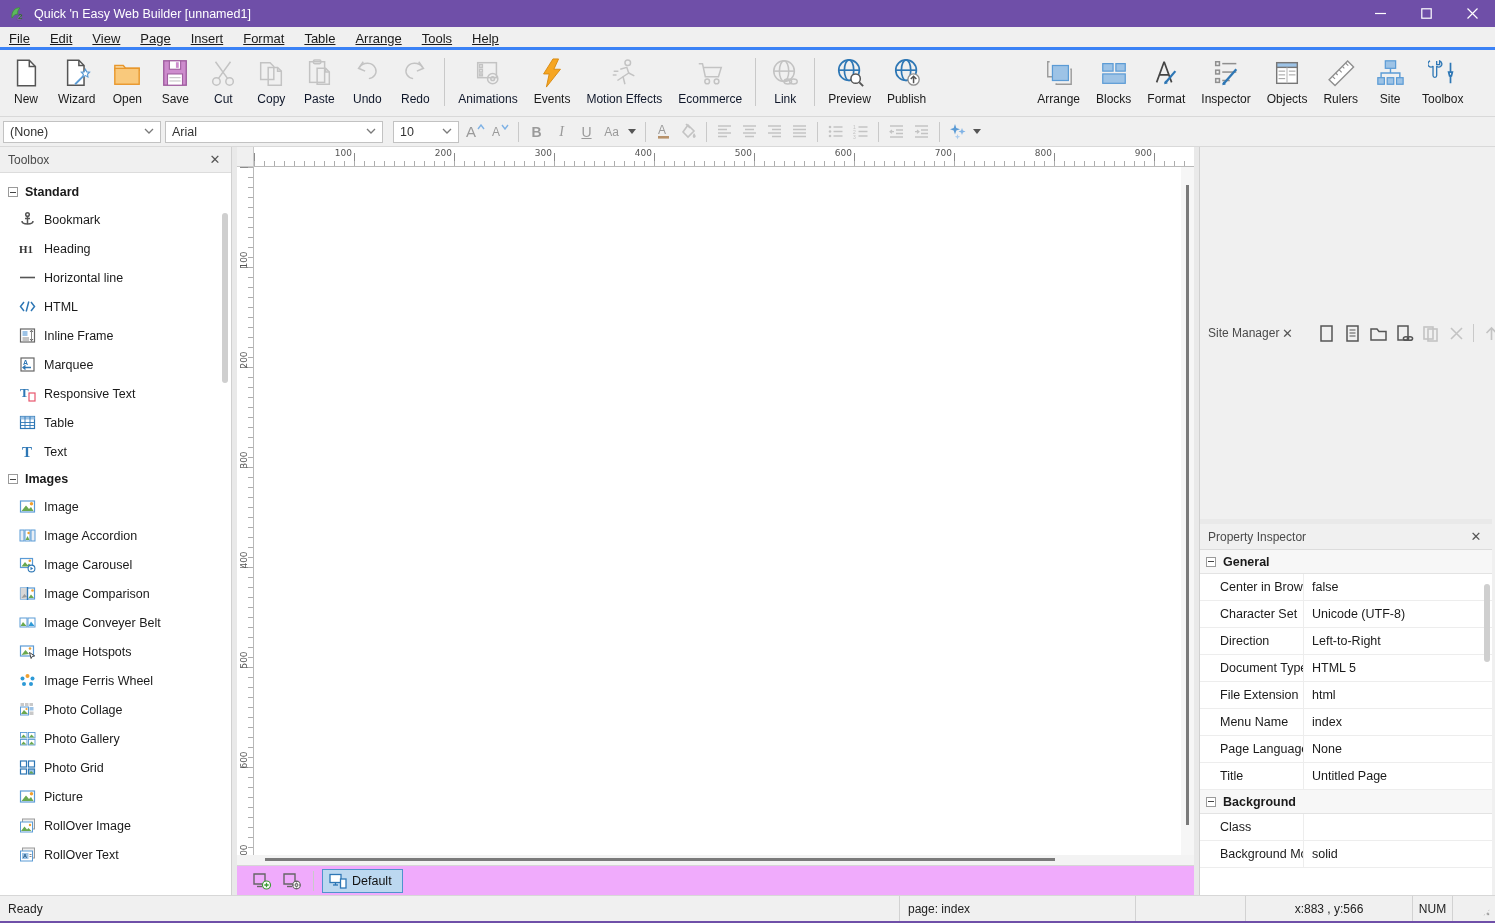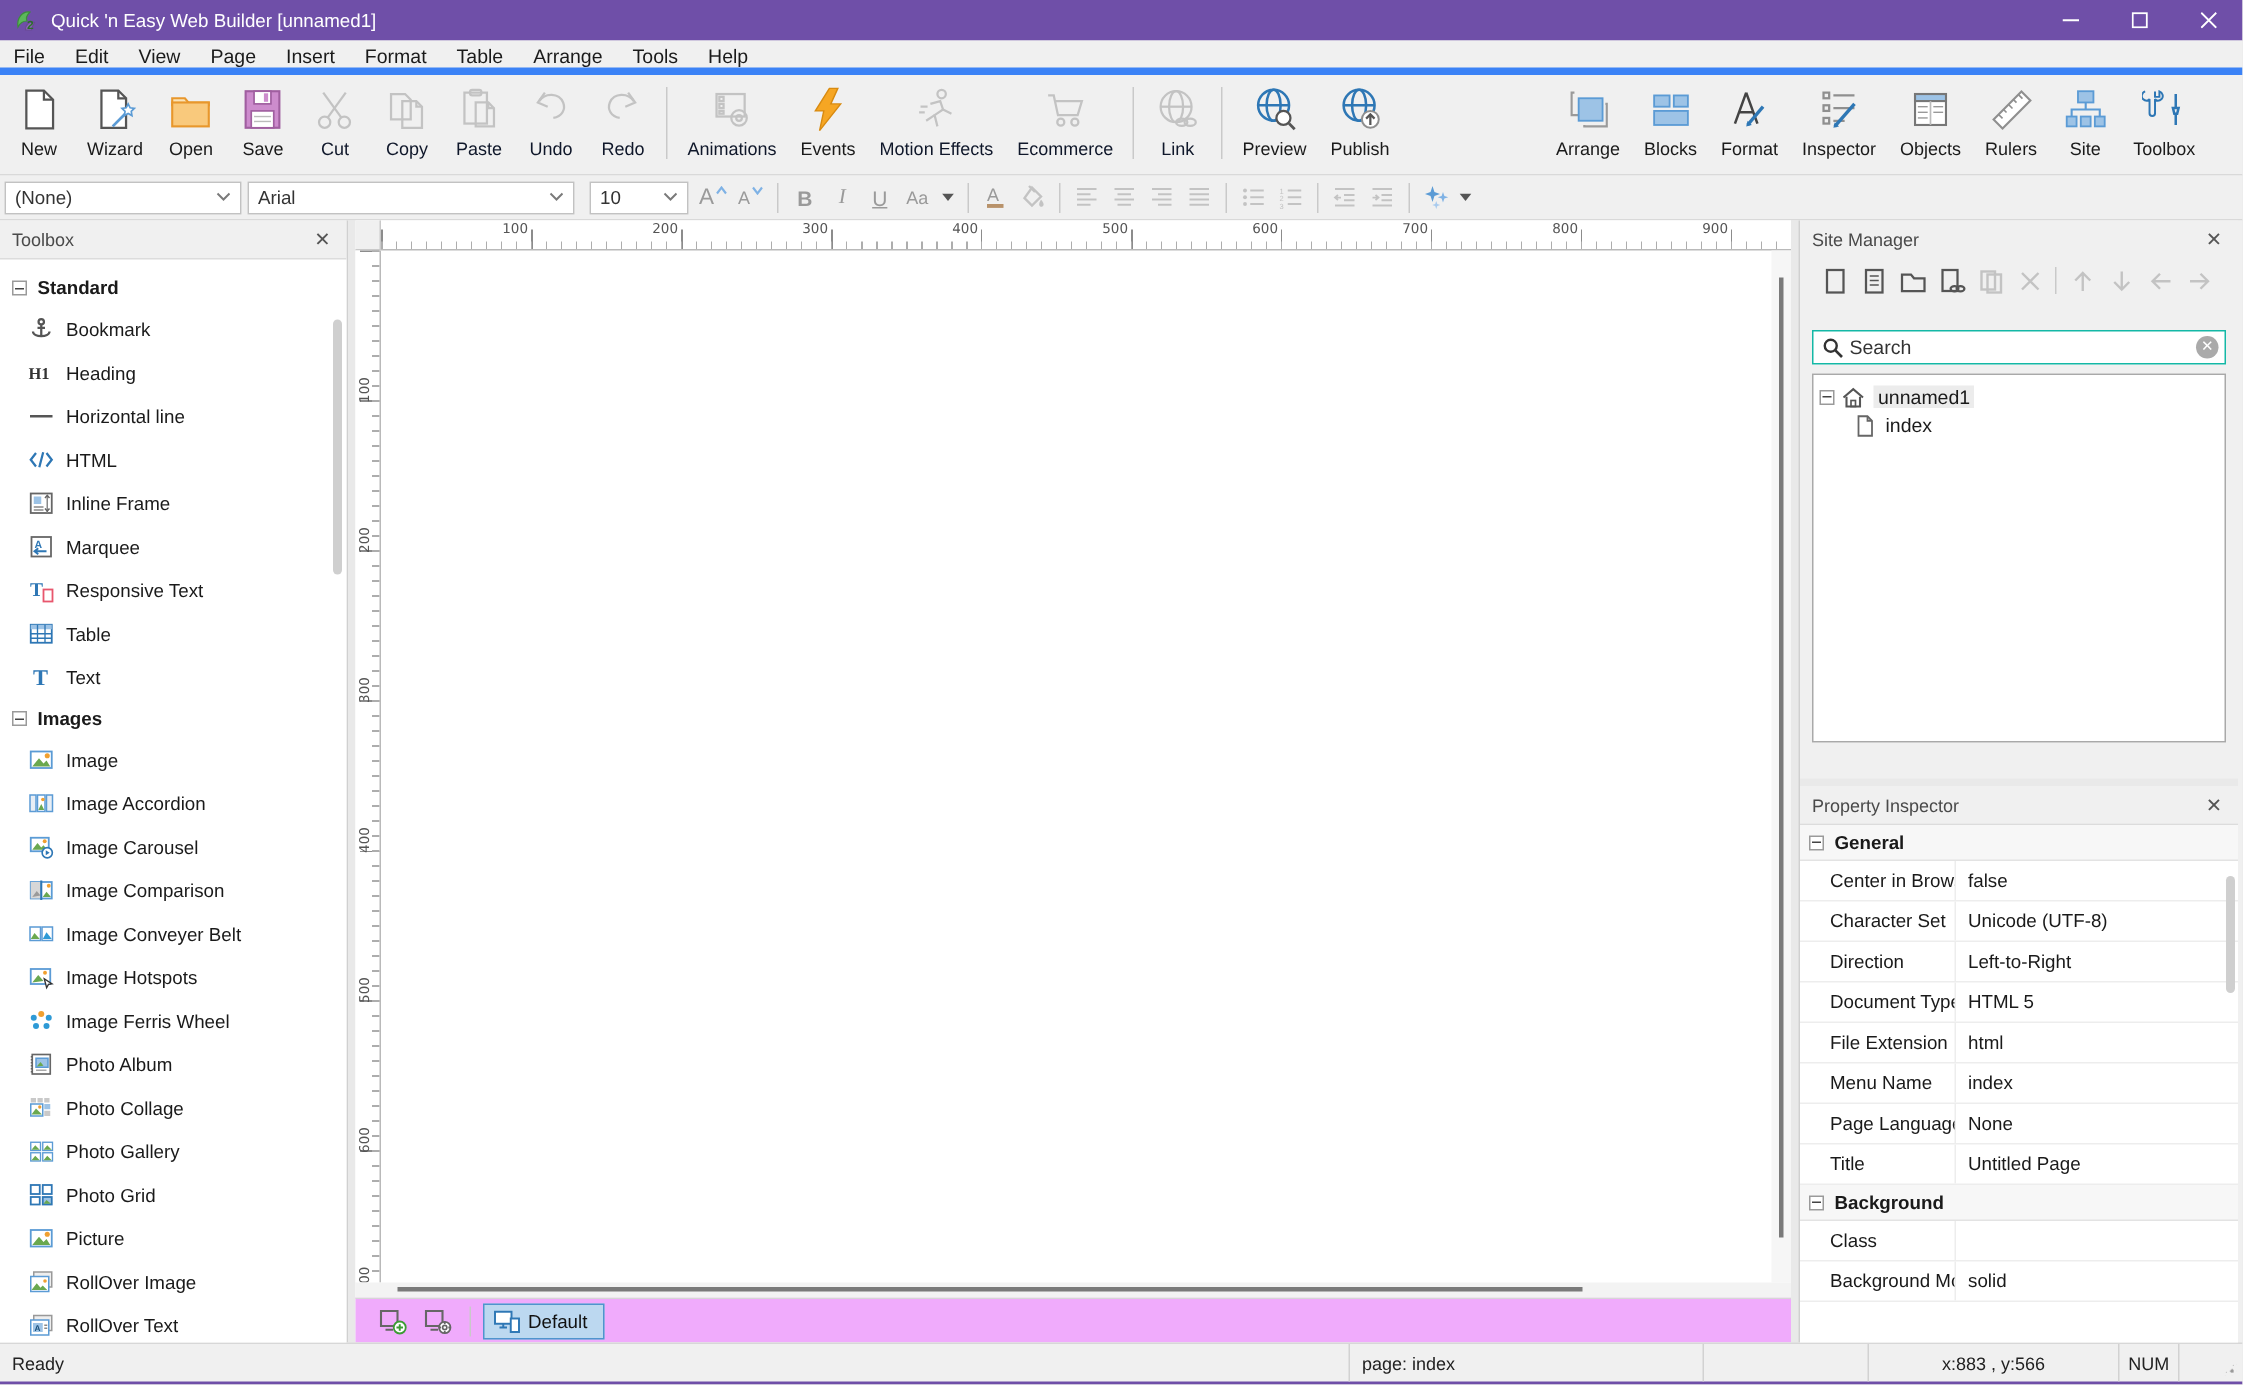--- a/index.html
+++ b/index.html
@@ -9,21 +9,21 @@
 
   
   .titlebar { height:27px; background:#6f4fa8; display:flex; align-items:center; color:#fff; flex:0 0 auto; }
   .titlebar .appicon { width:17px; height:17px; margin:0 8px 0 9px; }
   .titlebar .title { font-size:12.5px; }
   .titlebar .spacer { flex:1; }
   .winbtn { width:46px; height:27px; display:flex; align-items:center; justify-content:center; color:#fff; }
   .winbtn svg { width:11px; height:11px; }
 
   
-  .menubar { height:23px; background:#f0f0f0; display:flex; align-items:center; border-bottom:5px solid #3b82f6; flex:0 0 auto; }
+  .menubar { height:23px; background:#f0f0f0; display:flex; align-items:center; border-bottom:3px solid #3b82f6; flex:0 0 auto;text-decoration:underline; }
   .menubar .mi { padding:3px 10px 0 10px; font-size:13px; }
   .menubar .mi:first-child { padding-left:9px; }
 
   
   .toolbar { height:67px; background:#f0f0f0; border-bottom:1px solid #d9d9d9; display:flex; align-items:stretch; padding:2px 2px 0 2px; flex:0 0 auto; }
   .tbtn { display:flex; flex-direction:column; align-items:center; justify-content:flex-start; padding:5px 8px 0 8px; min-width:48px; }
   .tbtn .tico { width:32px; height:32px; display:flex; align-items:center; justify-content:center; }
   .tbtn .tico svg { width:30px; height:30px; }
   .tbtn .tlabel { font-size:12px; margin-top:3px; color:#1a1a1a; white-space:nowrap; }
   .tbtn.dis .tlabel { color:#0f172a; }
@@ -93,21 +93,21 @@
   .hscrollrow .thumb { position:absolute; top:3px; height:3px; left:28px; width:790px; background:#7a7a7a; }
   .bpbar { height:30px; background:#f0abfc; border-top:1px solid #d6d6d6; display:flex; align-items:center; padding-left:12px; flex:0 0 auto; }
   .bpico { width:26px; height:22px; display:flex; align-items:center; justify-content:center; margin-right:4px; }
   .bpico svg { width:20px; height:18px; }
   .bpsep { width:1px; height:20px; background:#c9c9c9; margin:0 8px 0 4px; }
   .bptab { height:24px; display:flex; align-items:center; background:#bcd8f0; border:1px solid #4f94cd; padding:0 10px 0 6px; font-size:12.5px; color:#111; }
   .bptab svg { width:18px; height:16px; margin-right:5px; }
 
   
   .rightcol { width:296px; display:flex; flex-direction:column; flex:0 0 auto; border-left:1px solid #d0d0d0; background:#f0f0f0; padding-right:3px; }
-  .sitemgr { height:372px; display:flex; flex-direction:column; flex:0 0 auto; }
+  .sitemgr { height:372px; display:flex; flex-direction:row; flex:0 0 auto;align-items:center; }
   .sm-tools { height:30px; display:flex; align-items:center; padding-left:10px; flex:0 0 auto; }
   .smbtn { width:26px; height:24px; display:flex; align-items:center; justify-content:center; }
   .smbtn svg { width:19px; height:19px; }
   .smsep { width:1px; height:18px; background:#c9c9c9; margin:0 4px; }
   .searchwrap { margin:18px 8px 6px 8px; height:23px; border:1px solid #14b8a6; background:#fff; display:flex; align-items:center; padding:0 4px 0 6px; flex:0 0 auto; }
   .searchwrap svg.mag { width:14px; height:14px; flex:0 0 auto; }
   .searchwrap input { border:none; outline:none; flex:1; font-family:"Liberation Sans",sans-serif; font-size:13px; padding:0 4px; color:#222; }
   .searchwrap input::placeholder { color:#333; opacity:1; }
   .searchwrap .clear { width:15px; height:15px; border-radius:50%; background:#aaa; color:#fff; font-size:10px; line-height:15px; text-align:center; flex:0 0 auto; }
   .sm-tree { flex:1; margin:0 8px 24px 8px; background:#fff; border:1px solid #a9a9a9; padding:5px 4px; font-size:13px; overflow:hidden; }
@@ -745,32 +745,20 @@
           <span class="si">
               <svg viewBox="0 0 17 17">
                 <circle cx="8.5" cy="4" r="2" fill="#f0a030"></circle>
                 <circle cx="3.5" cy="6.5" r="2" fill="#2e9ad6"></circle>
                 <circle cx="13.5" cy="6.5" r="2" fill="#2e9ad6"></circle>
                 <circle cx="5" cy="12" r="2" fill="#2e9ad6"></circle>
                 <circle cx="12" cy="12" r="2" fill="#2e9ad6"></circle>
               </svg>
             </span>
           <span>Image Ferris Wheel</span>
-        </div>
-        <div class="tb-item">
-          <span class="si">
-              <svg viewBox="0 0 17 17">
-                <rect x="2.5" y="2" width="12" height="13" fill="#fff" stroke="#666" stroke-width="1.1"></rect>
-                <path d="M2.5 3.5 h-1 M2.5 5.5 h-1 M2.5 7.5 h-1 M2.5 9.5 h-1 M2.5 11.5 h-1 M2.5 13.5 h-1" stroke="#666"></path>
-                <rect x="5" y="4.5" width="8" height="6" fill="#9dc3e6" stroke="#5b9bd5"></rect>
-                <path d="M5.5 10 L8 7 L10 9.5" fill="#6aa84f"></path>
-                <line x1="5" y1="12.5" x2="12" y2="12.5" stroke="#aaa"></line>
-              </svg>
-            </span>
-          <span>Photo Album</span>
         </div>
         <div class="tb-item">
           <span class="si">
               <svg viewBox="0 0 17 17">
                 <rect x="1.5" y="2" width="3.5" height="3" fill="#c9c9c9"></rect>
                 <rect x="6" y="2" width="3.5" height="3" fill="#c9c9c9"></rect>
                 <rect x="10.5" y="2" width="3.5" height="3" fill="#c9c9c9"></rect>
                 <rect x="1.5" y="6" width="8" height="8" fill="#fff" stroke="#5b9bd5"></rect>
                 <path d="M2 13 L5 9 L9 13Z" fill="#6aa84f"></path>
                 <circle cx="7.5" cy="8" r="1.1" fill="#f0a030"></circle>

